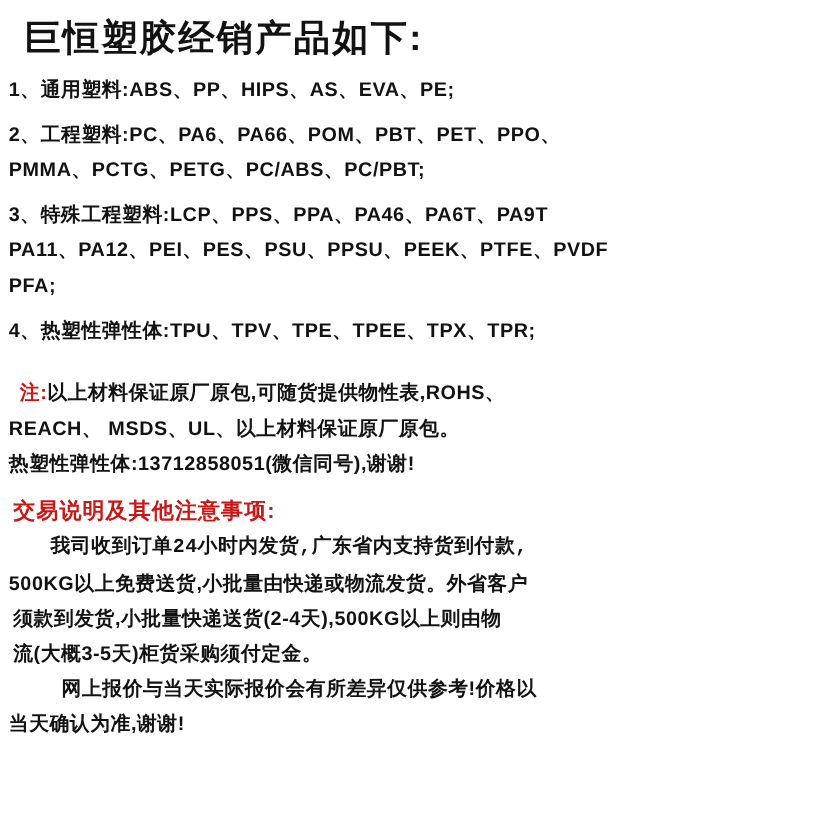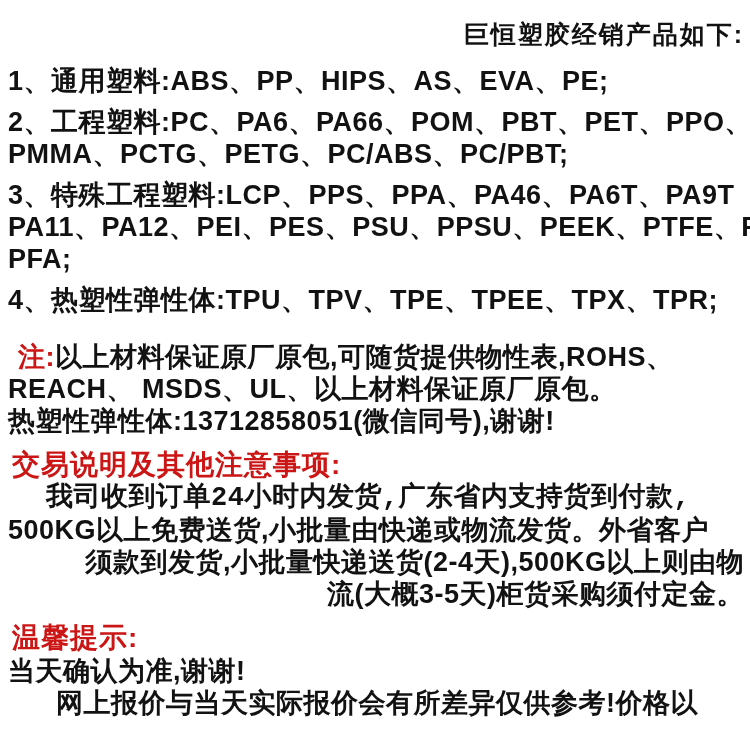--- a/index.html
+++ b/index.html
@@ -6,48 +6,47 @@
   body {
     width: 750px; height: 750px;
     background: #ffffff;
     font-family: "Liberation Sans", "DejaVu Sans", sans-serif;
     font-weight: bold;
     color: #121212;
     overflow: hidden;
   }
   .page { padding: 12px 6px 0 8px; }
   .title {
-    font-size: 25px;
+    font-size: 33px;
     line-height: 44px;
     padding-left: 14px;
     letter-spacing: 2px;
     white-space: nowrap;
-    text-align: right;
   }
   .line {
-    font-size: 27px;
+    font-size: 18px;
     line-height: 32px;
     white-space: nowrap;
     letter-spacing: 0.5px;
   }
   .para { margin-top: 9px; }
   .note-para { margin-top: 25px; }
   .note-indent { padding-left: 10px; }
   .red { color: #cc1515; }
   .red-heading {
-    font-size: 28px;
+    font-size: 20px;
     line-height: 34px;
     padding-left: 4px;
     margin-top: 11px;
     white-space: nowrap;
     color: #cc1515;
     letter-spacing: 1px;
   }
   .indent-2em { padding-left: 38px; font-family: Liberation Mono, monospace; }
-  .indent-sm { padding-left: 4px; text-align: right; }
+  .indent-sm { padding-left: 4px; }
   .indent-tip { padding-left: 48px; }
 </style>
 </head>
 <body style="background: rgb(255, 255, 255); color: rgb(18, 18, 18);">
 
 <div class="page">
 
   <div class="title">巨恒塑胶经销产品如下:</div>
 
   <div class="para">
@@ -77,20 +76,19 @@
 
   <div class="red-heading">交易说明及其他注意事项:</div>
 
   <div>
     <div class="line indent-2em">我司收到订单24小时内发货,广东省内支持货到付款,</div>
     <div class="line">500KG以上免费送货,小批量由快递或物流发货。外省客户</div>
     <div class="line indent-sm">须款到发货,小批量快递送货(2-4天),500KG以上则由物</div>
     <div class="line indent-sm">流(大概3-5天)柜货采购须付定金。</div>
   </div>
 
-  <div class="red-heading">温馨提示:</div>
 
   <div>
+    <div class="line indent-tip">网上报价与当天实际报价会有所差异仅供参考!价格以</div>
     <div class="line">当天确认为准,谢谢!</div>
-    <div class="line indent-tip">网上报价与当天实际报价会有所差异仅供参考!价格以</div>
   </div>
 
 </div>
 
 </body></html>

